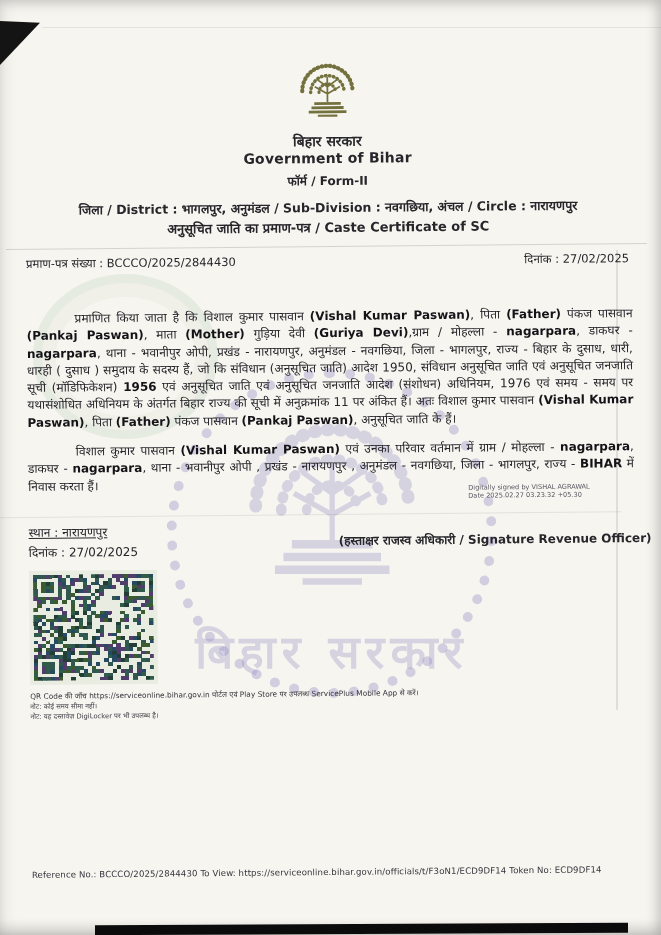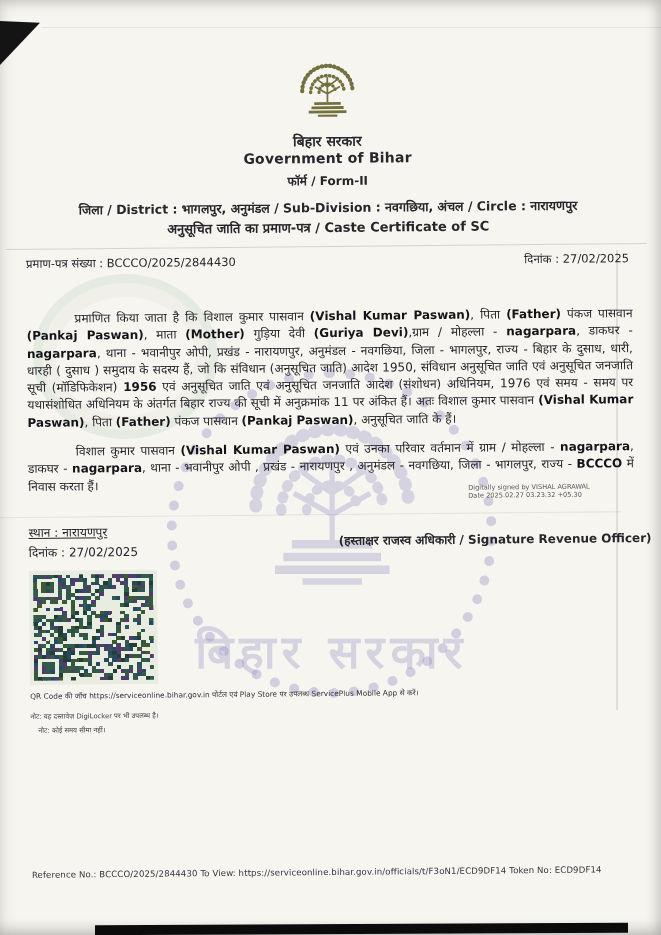--- a/index.html
+++ b/index.html
@@ -82,21 +82,21 @@
   .officer { position: absolute; left: 338px; top: 532px; font-size: 12px; font-weight: 700; }
 
   
   .qr-box {
     position: absolute; left: 28px; top: 568px;
     width: 128px; height: 114px;
     background: #e9ece1; padding: 4px;
   }
   .qr-box svg { width: 100%; height: 100%; display: block; }
   .qr-caption { position: absolute; left: 28px; top: 688px; width: 440px; font-size: 7.4px; color: #33333a; }
-  .qr-note1   { position: absolute; left: 28px; top: 723px; font-size: 6.8px; color: #3a3a42; margin-left: 8px; }
+  .qr-note1   { position: absolute; left: 28px; top: 699px; font-size: 6.8px; color: #3a3a42; }
   .qr-note2   { position: absolute; left: 28px; top: 709px; font-size: 6.8px; color: #3a3a42; }
 
   
   .footer-ref { position: absolute; left: 28px; top: 867px; font-size: 8.6px; color: #35353c; letter-spacing: 0.1px; }
 
   
   .corner-artifact {
     position: absolute; top: 21px; left: 0;
     width: 40px; height: 44px; background: #141414;
     clip-path: polygon(0 0, 100% 4%, 0 100%);
@@ -160,21 +160,21 @@
     <div class="t-certtitle">अनुसूचित जाति का प्रमाण-पत्र / Caste Certificate of SC</div>
 
     <div class="rule-top"></div>
 
     <div class="meta-row">
       <span>प्रमाण-पत्र संख्या : BCCCO/2025/2844430</span>
       <span>दिनांक : 27/02/2025</span>
     </div>
 
     <p class="para para1"><span>प्रमाणित किया जाता है कि विशाल कुमार पासवान </span><b>(Vishal Kumar Paswan)</b><span>, पिता </span><b>(Father)</b><span> पंकज पासवान </span><b>(Pankaj Paswan)</b><span>, माता </span><b>(Mother)</b><span> गुड़िया देवी </span><b>(Guriya Devi)</b><span>,ग्राम / मोहल्ला - </span><b>nagarpara</b><span>, डाकघर - </span><b>nagarpara</b><span>, थाना - भवानीपुर ओपी, प्रखंड - नारायणपुर, अनुमंडल - नवगछिया, जिला - भागलपुर, राज्य - बिहार के दुसाध, धारी, धारही ( दुसाध ) समुदाय के सदस्य हैं, जो कि संविधान (अनुसूचित जाति) आदेश 1950, संविधान अनुसूचित जाति एवं अनुसूचित जनजाति सूची (मॉडिफिकेशन) </span><b>1956</b><span> एवं अनुसूचित जाति एवं अनुसूचित जनजाति आदेश (संशोधन) अधिनियम, 1976 एवं समय - समय पर यथासंशोधित अधिनियम के अंतर्गत बिहार राज्य की सूची में अनुक्रमांक 11 पर अंकित हैं। अतः विशाल कुमार पासवान </span><b>(Vishal Kumar Paswan)</b><span>, पिता </span><b>(Father)</b><span> पंकज पासवान </span><b>(Pankaj Paswan)</b><span>, अनुसूचित जाति के हैं।</span></p>
-    <p class="para para2"><span>विशाल कुमार पासवान </span><b>(Vishal Kumar Paswan)</b><span> एवं उनका परिवार वर्तमान में ग्राम / मोहल्ला - </span><b>nagarpara</b><span>, डाकघर - </span><b>nagarpara</b><span>, थाना - भवानीपुर ओपी , प्रखंड - नारायणपुर , अनुमंडल - नवगछिया, जिला - भागलपुर, राज्य - </span><b>BCCCO</b><span> में निवास करता हैं।</span></p>
+    <p class="para para2"><span>विशाल कुमार पासवान </span><b>(Vishal Kumar Paswan)</b><span> एवं उनका परिवार वर्तमान में ग्राम / मोहल्ला - </span><b>nagarpara</b><span>, डाकघर - </span><b>nagarpara</b><span>, थाना - भवानीपुर ओपी , प्रखंड - नारायणपुर , अनुमंडल - नवगछिया, जिला - भागलपुर, राज्य - </span><b>BIHAR</b><span> में निवास करता हैं।</span></p>
 
     <div class="digisig">
       <div>Digitally signed by VISHAL AGRAWAL</div>
       <div>Date 2025.02.27 03.23.32 +05.30</div>
     </div>
 
     <div class="rule-mid"></div>
     <div class="place">स्थान : नारायणपुर</div>
     <div class="sign-date">दिनांक : 27/02/2025</div>
     <div class="officer">(हस्ताक्षर राजस्व अधिकारी / Signature Revenue Officer)</div>

